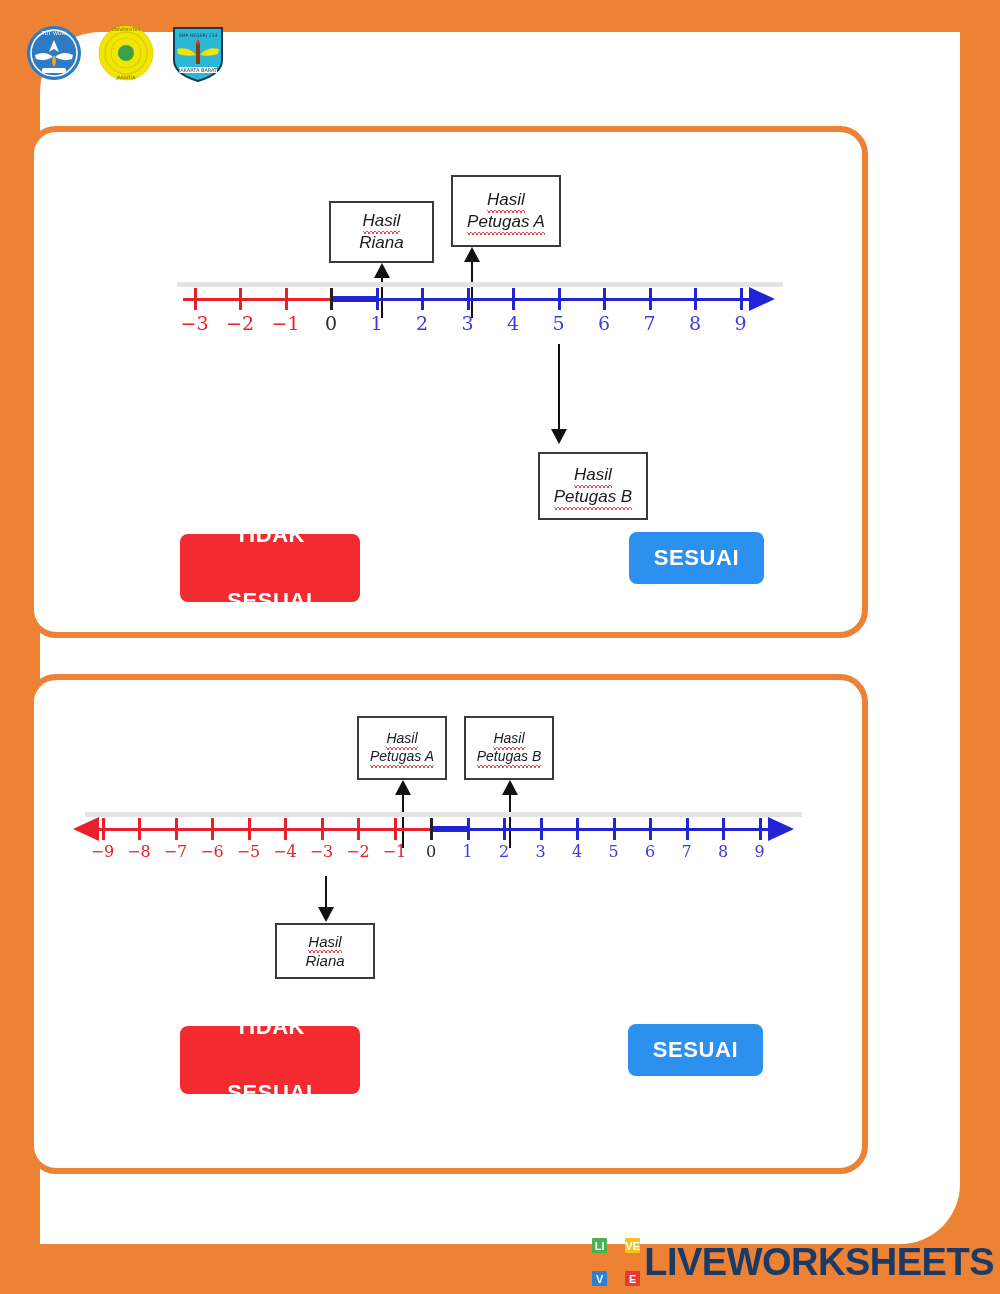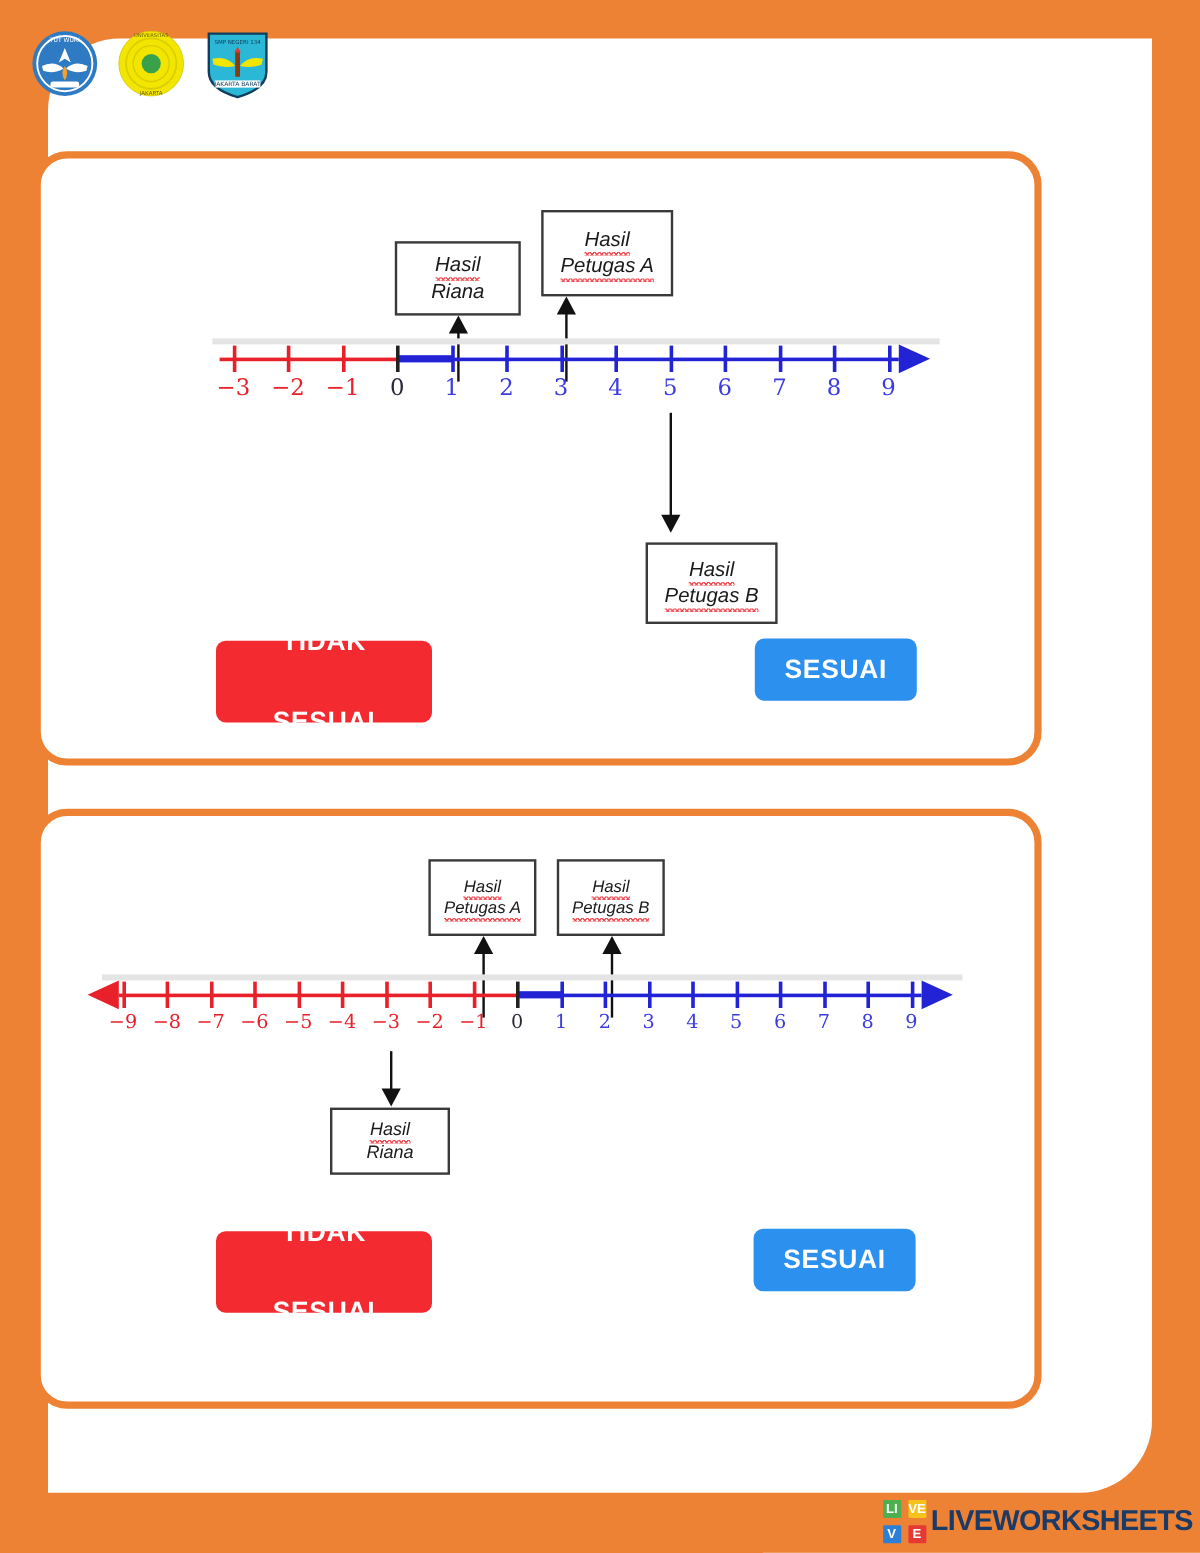--- a/index.html
+++ b/index.html
@@ -221,34 +221,34 @@
     right: 6px;
     bottom: 8px;
     display: flex;
     align-items: center;
     gap: 4px;
   }
   .lw-tiles {
     display: grid;
     grid-template-columns: 15px 15px;
     grid-template-rows: 15px 15px;
-    gap: 6px;
+    gap: 18px;
   }
   .lw-tiles span {
     display: flex;
     align-items: center;
     justify-content: center;
     font-size: 11px;
     font-weight: bold;
     color: #FFFFFF;
     font-family: "Liberation Sans", sans-serif;
     border-radius: 1px;
   }
   .lw-word {
-    font-size: 24px;
+    font-size: 38px;
     font-weight: bold;
     color: #1B3A66;
     letter-spacing: -0.5px;
     font-family: "Liberation Sans", sans-serif;
   }
 </style>
 </head>
 <body>
 
 <div class="page-card"></div>

